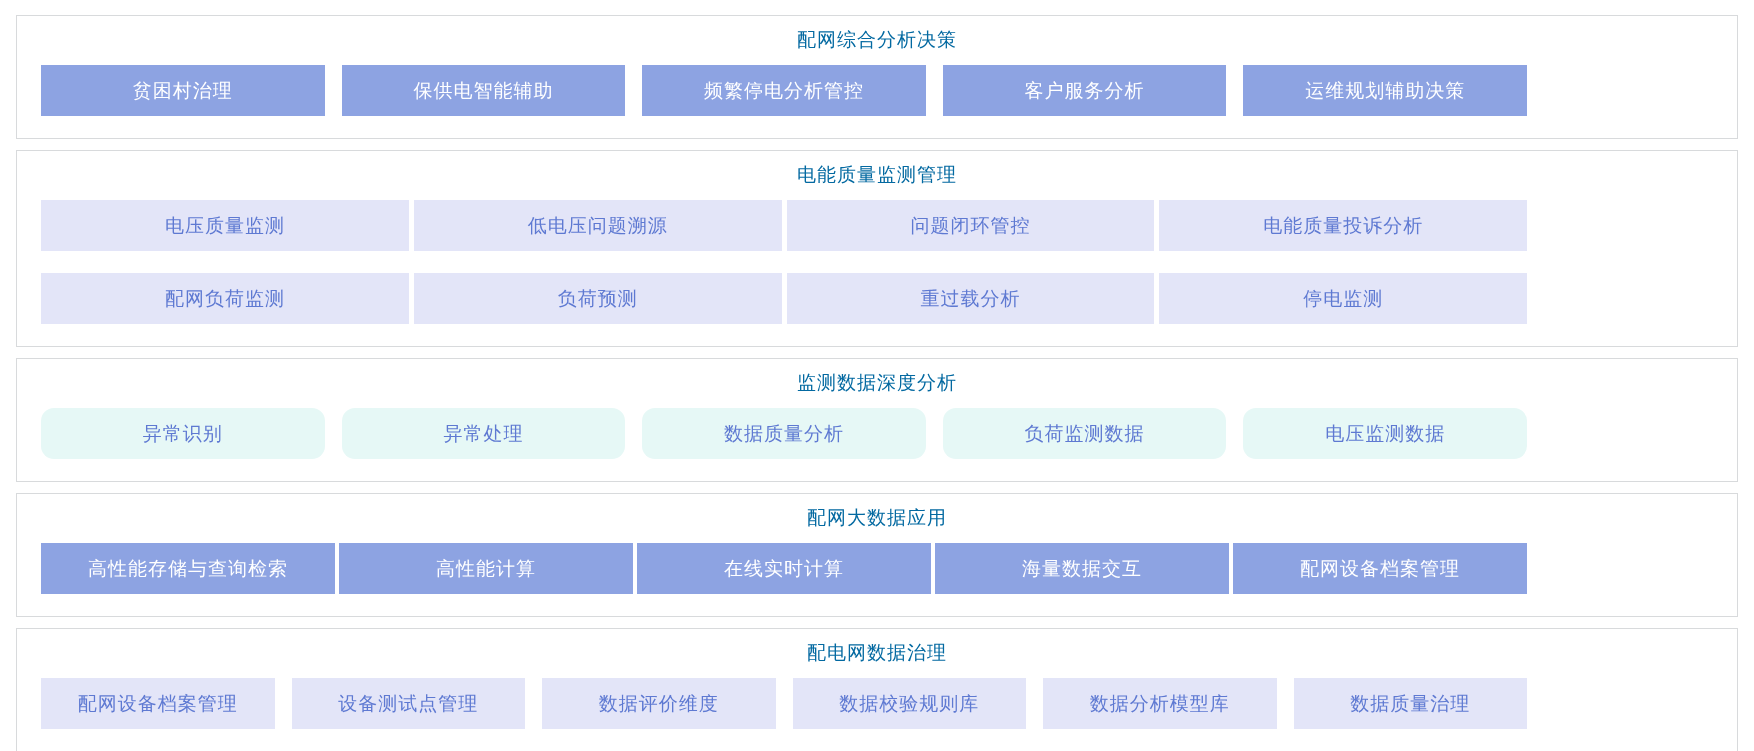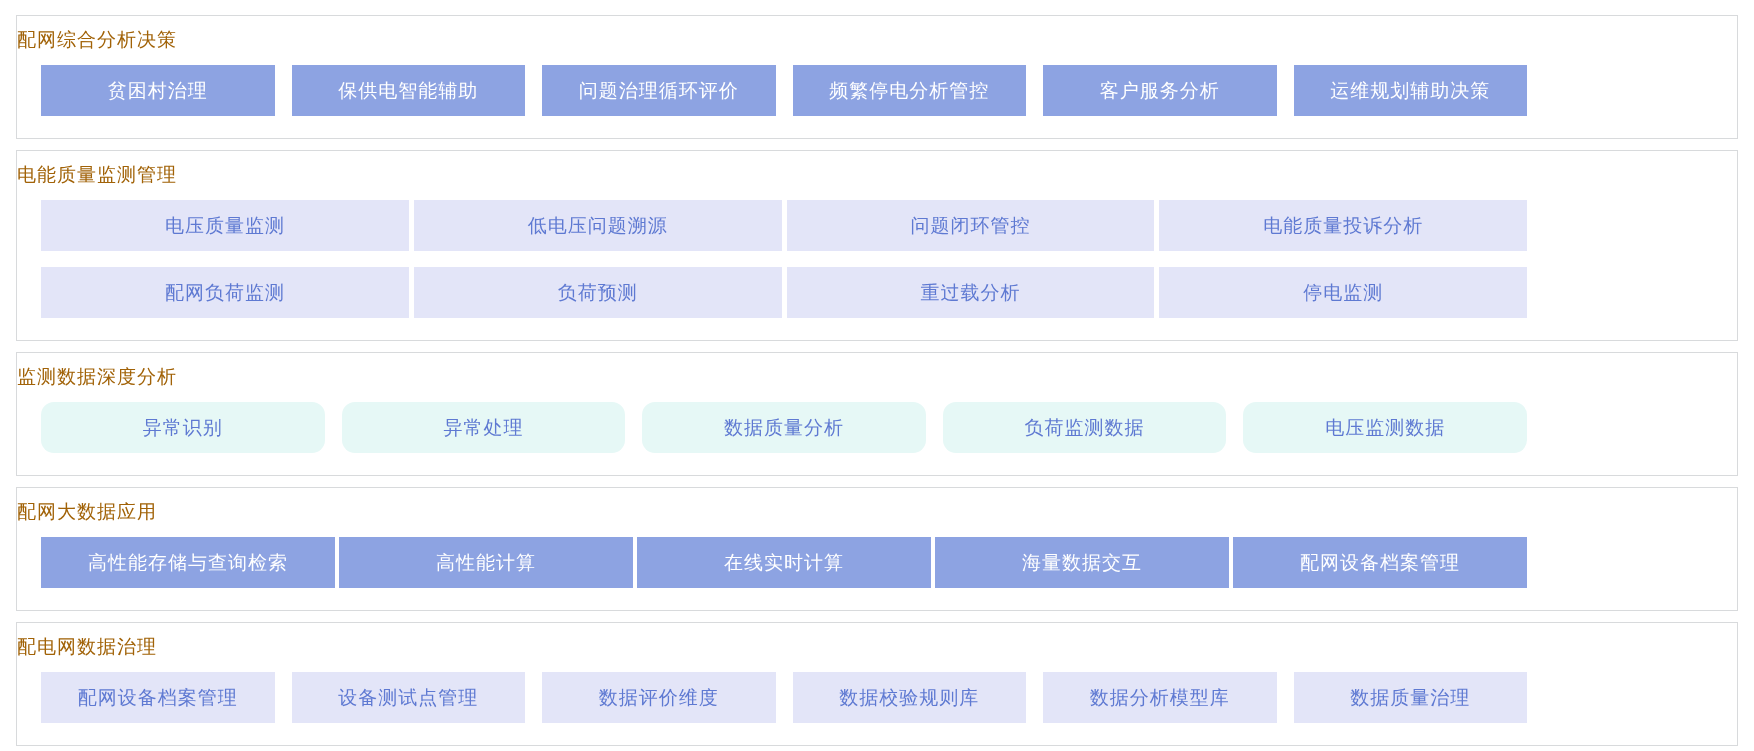--- a/index.html
+++ b/index.html
@@ -16,33 +16,34 @@
   }
   .panel {
     background: #ffffff;
     border: 1px solid #d8dadc;
     margin-bottom: 11px;
     padding: 11px 0 22px;
     box-sizing: border-box;
   }
   .panel-title {
     margin: 0 0 12px 0;
+    text-align: center;
     font-size: 19px;
     font-weight: 400;
-    color: #a16207;
+    color: #0369a1;
     line-height: 26px;
     letter-spacing: 1px;
   }
   .rows {
     margin-left: 24px;
     width: 1486px;
   }
   .row {
     display: flex;
-    margin-top: 16px;
+    margin-top: 22px;
   }
   .row:first-child { margin-top: 0; }
   .row.cols-6 { gap: 17px; }
   .row.cols-5 { gap: 4px; }
   .row.cols-4 { gap: 5px; }
   .btn {
     flex: 1 1 0;
     height: 51px;
     display: flex;
     align-items: center;
@@ -72,21 +73,20 @@
 </head>
 <body>
 
 <main id="panels">
   <section class="panel solid">
     <h2 class="panel-title">配网综合分析决策</h2>
     <div class="rows">
         <div class="row cols-6">
           <div class="btn">贫困村治理</div>
           <div class="btn">保供电智能辅助</div>
-          <div class="btn">问题治理循环评价</div>
           <div class="btn">频繁停电分析管控</div>
           <div class="btn">客户服务分析</div>
           <div class="btn">运维规划辅助决策</div>
         </div>
       </div>
   </section>
 
   <section class="panel lavender">
     <h2 class="panel-title">电能质量监测管理</h2>
     <div class="rows">

